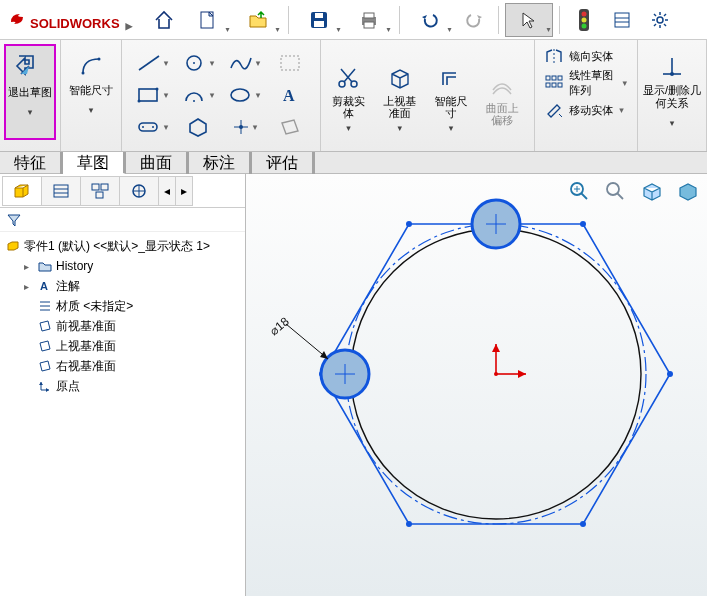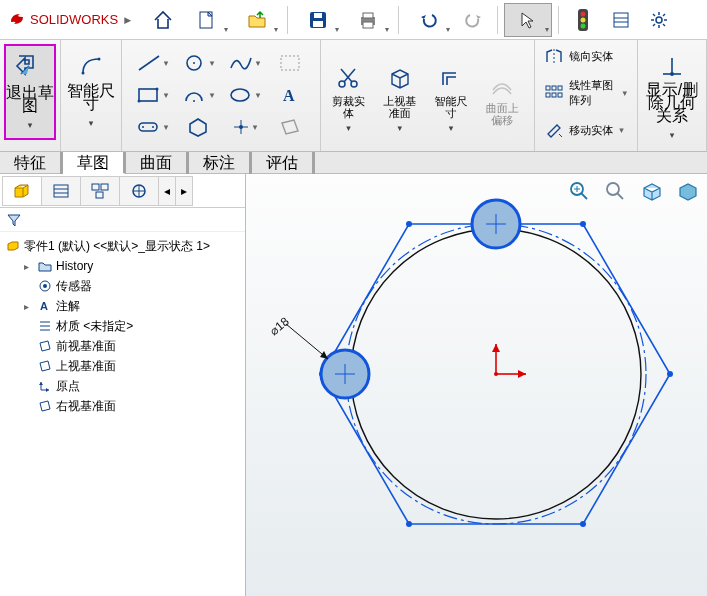--- a/index.html
+++ b/index.html
@@ -1,44 +1,44 @@
 <!DOCTYPE html>
 <html><head>
 <meta charset="utf-8">
 <style>
   * { box-sizing: border-box; margin: 0; padding: 0; }
   body { font-family: "Microsoft YaHei", Arial, sans-serif; font-size: 12px; background: #fff; width: 707px; height: 596px; overflow: hidden; position: relative; }
   
   
   .titlebar { height: 40px; display: flex; align-items: center; border-bottom: 1px solid #ccc; background: #fff; }
-  .logo { display: flex; align-items: center; padding: 0 8px; color: #b00; font-weight: normal; font-size: 13px; }
+  .logo { display: flex; align-items: flex-end; padding: 0 8px; color: #b00; font-weight: bold; font-size: 13px; }
   .logo-icon { color: #c00; margin-right: 4px; font-size: 16px; }
   .logo-caret { margin-left: 6px; color: #666; font-size: 9px; }
   .top-icons { display: flex; align-items: center; gap: 2px; margin-left: 6px; }
   .top-btn { width: 36px; height: 34px; display: flex; align-items: center; justify-content: center; border: 1px solid transparent; cursor: pointer; position: relative; }
   .top-btn.wide { width: 48px; }
   .top-btn .dd { position: absolute; right: 2px; bottom: 2px; font-size: 8px; color: #666; }
   .sep-v { width: 1px; height: 28px; background: #ccc; margin: 0 4px; }
   .top-btn.arrow-selected { background: #ddd; border: 1px solid #999; }
   
   
   .ribbon { height: 112px; display: flex; border-bottom: 1px solid #bbb; background: linear-gradient(#f7f7f7,#ececec); }
   .rib-group { display: flex; flex-direction: column; align-items: center; justify-content: flex-start; padding: 4px 4px 0 4px; border-right: 1px solid #ccc; }
   .rib-big { width: 52px; height: 96px; display: flex; flex-direction: column; align-items: center; justify-content: flex-start; padding-top: 4px; cursor: pointer; }
   .rib-big.highlighted { border: 2px solid #d000d0; background: #ddd; }
   .rib-big .icon { height: 34px; display: flex; align-items: center; justify-content: center; }
-  .rib-big .label { font-size: 16px; text-align: center; line-height: 13px; margin-top: 2px; }
+  .rib-big .label { font-size: 11px; text-align: center; line-height: 13px; margin-top: 2px; }
   .rib-big .dd2 { font-size: 9px; color: #444; margin-top: 8px; }
   .rib-grid { display: grid; grid-template-columns: repeat(4, 44px); grid-auto-rows: 30px; gap: 2px; padding: 4px; }
   .rib-cell { display: flex; align-items: center; justify-content: center; cursor: pointer; }
   .rib-col { display: flex; flex-direction: column; align-items: center; padding: 4px 6px; }
   .rib-col .icon { height: 30px; display: flex; align-items: center; justify-content: center; }
   .rib-col .label { font-size: 11px; text-align: center; line-height: 12px; margin-top: 2px; }
   .rib-col .dd2 { font-size: 9px; color: #444; margin-top: 4px; }
-  .rib-list { display: flex; flex-direction: column; padding: 4px 6px; gap: 14px; }
+  .rib-list { display: flex; flex-direction: column; padding: 4px 6px; gap: 4px; }
   .rib-list-item { display: flex; align-items: center; gap: 6px; font-size: 11px; cursor: pointer; }
   .rib-right { margin-left: auto; display: flex; }
   
   
   .tabs { height: 22px; display: flex; align-items: center; background: #e8e8e8; border-bottom: 1px solid #bbb; }
   .tab { padding: 0 14px; height: 22px; line-height: 22px; border-right: 3px solid #a3a3a3; cursor: pointer; font-size: 16px; }
   .tab.active { background: #fff; border-bottom: 1px solid #fff; margin-bottom: -1px; }
   
   
   .main { display: flex; height: calc(596px - 40px - 112px - 22px); }
@@ -417,28 +417,20 @@
         <span>零件1 (默认) &lt;&lt;默认&gt;_显示状态 1&gt;</span>
       </div>
       <div class="tree-row tree-child">
         <span class="tree-toggle">▸</span>
         <svg width="14" height="14">
             <path d="M1 4 H5 L7 6 H13 V12 H1 Z" fill="#cde" stroke="#148"></path>
           </svg>
         <span>History</span>
       </div>
       <div class="tree-row tree-child">
-        <span class="tree-toggle"></span>
-        <svg width="14" height="14">
-            <circle cx="7" cy="7" r="5" fill="none" stroke="#148"></circle>
-            <circle cx="7" cy="7" r="2" fill="#148"></circle>
-          </svg>
-        <span>传感器</span>
-      </div>
-      <div class="tree-row tree-child">
         <span class="tree-toggle">▸</span>
         <svg width="14" height="14">
             <text x="2" y="11" font-size="11" fill="#148" font-weight="bold">A</text>
           </svg>
         <span>注解</span>
       </div>
       <div class="tree-row tree-child">
         <span class="tree-toggle"></span>
         <svg width="14" height="14">
             <line x1="2" y1="3" x2="12" y2="3" stroke="#148"></line>
@@ -453,37 +445,37 @@
             <path d="M2 4 L10 2 L12 10 L4 12 Z" fill="none" stroke="#148"></path>
           </svg>
         <span>前视基准面</span>
       </div>
       <div class="tree-row tree-child">
         <span class="tree-toggle"></span>
         <svg width="14" height="14">
             <path d="M2 4 L10 2 L12 10 L4 12 Z" fill="none" stroke="#148"></path>
           </svg>
         <span>上视基准面</span>
+      </div>
+      <div class="tree-row tree-child">
+        <span class="tree-toggle"></span>
+        <svg width="14" height="14">
+            <path d="M2 4 L10 2 L12 10 L4 12 Z" fill="none" stroke="#148"></path>
+          </svg>
+        <span>右视基准面</span>
       </div>
       <div class="tree-row tree-child">
         <span class="tree-toggle"></span>
         <svg width="14" height="14">
             <line x1="3" y1="11" x2="3" y2="3" stroke="#148"></line>
             <line x1="3" y1="11" x2="11" y2="11" stroke="#148"></line>
             <path d="M3 3 L1 6 L5 6 Z" fill="#148"></path>
             <path d="M11 11 L8 9 L8 13 Z" fill="#148"></path>
           </svg>
         <span>原点</span>
-      </div>
-      <div class="tree-row tree-child">
-        <span class="tree-toggle"></span>
-        <svg width="14" height="14">
-            <path d="M2 4 L10 2 L12 10 L4 12 Z" fill="none" stroke="#148"></path>
-          </svg>
-        <span>右视基准面</span>
       </div>
     </div>
   </div>
 
   <div class="viewport">
     <div class="vp-toolbar">
       <div class="vp-btn">
           <svg width="24" height="22">
             <circle cx="9" cy="9" r="6" fill="none" stroke="#27a" stroke-width="1.8"></circle>
             <line x1="13" y1="13" x2="19" y2="19" stroke="#27a" stroke-width="1.8"></line>

